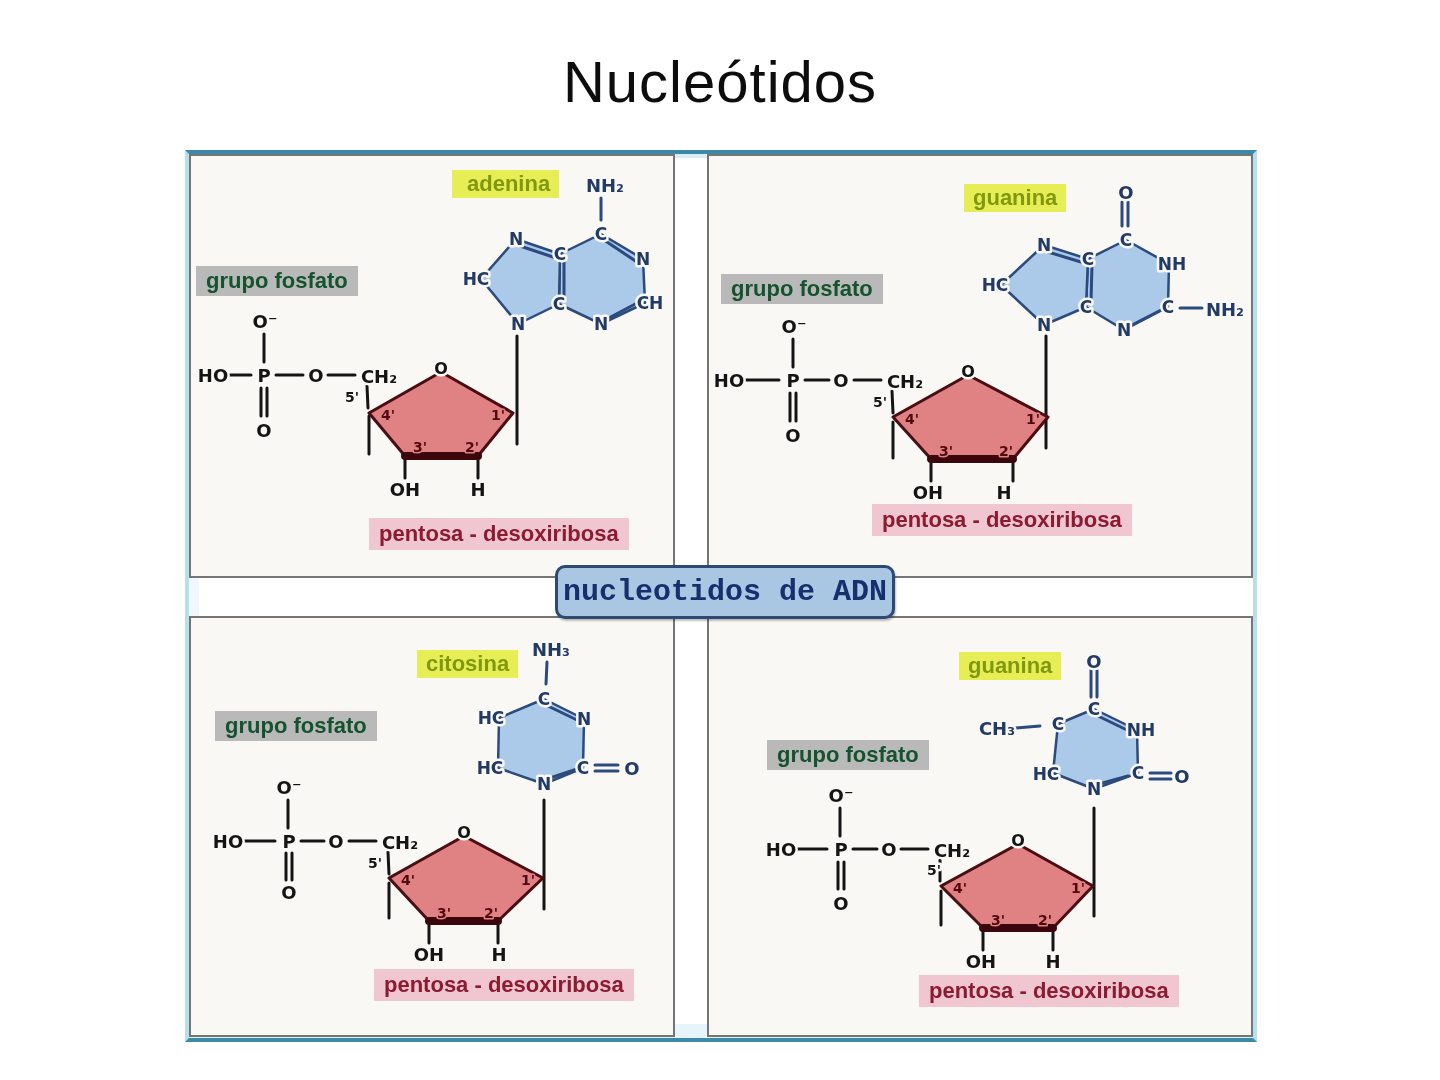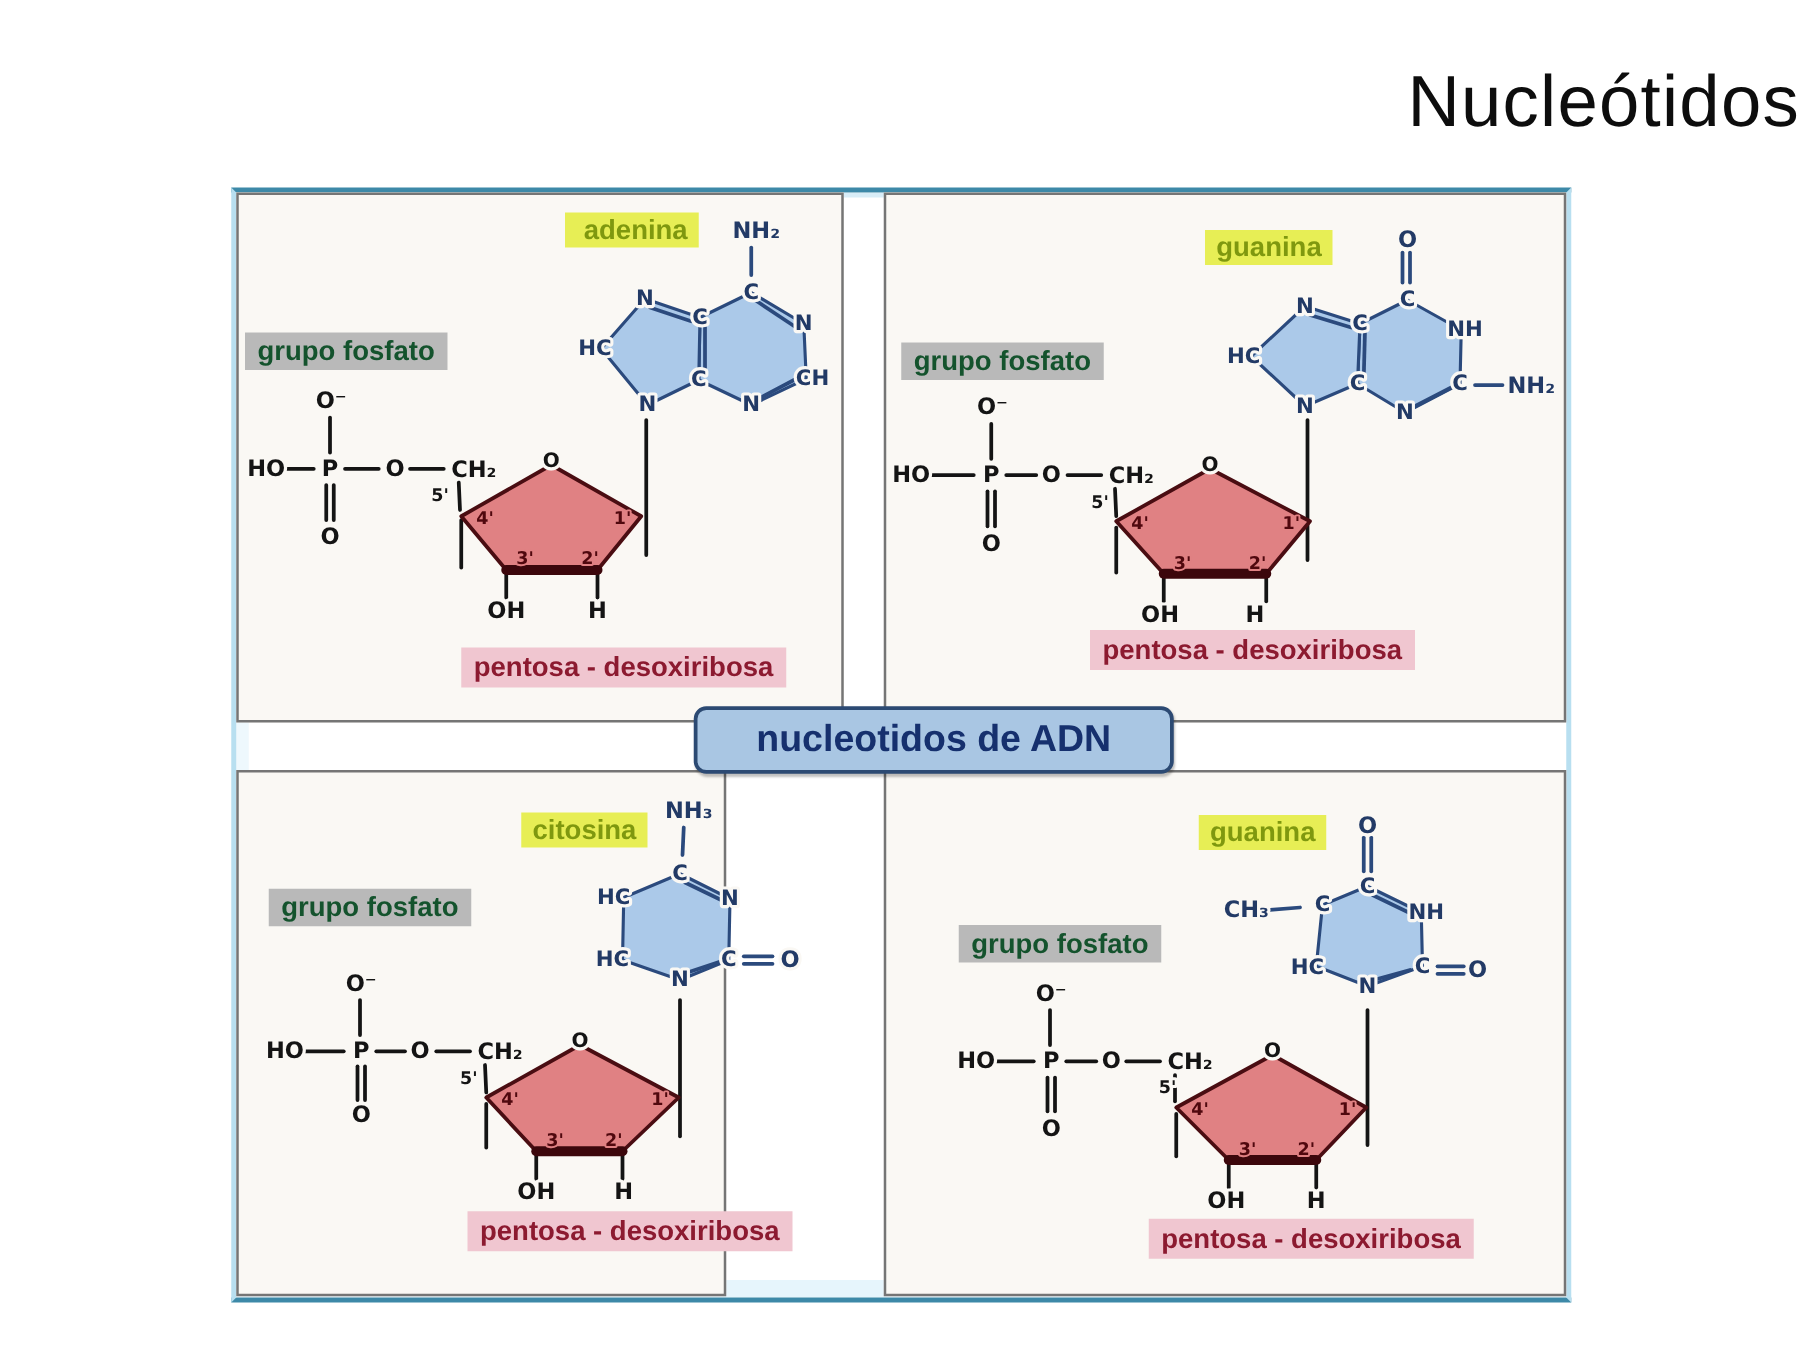--- a/index.html
+++ b/index.html
@@ -1,46 +1,46 @@
 <!DOCTYPE html>
 <html style="--frame-blue: #b8dff0; --frame-teal: #3d89a8; --panel-bg: #faf8f4; --base-chip-bg: #e7ee55; --base-chip-text: #7f980f; --gray-chip-bg: #b9b9b9; --pink-chip-bg: #f0c6d0; --pink-chip-text: #8c1a30; --sugar-fill: #e08183; --sugar-stroke: #4a0d12; --ring-fill: #abc9e9; --ring-stroke: #2b4a7d; --adn-box-bg: #a9c6e3; --adn-box-text: #16306e;"><head>
 <meta charset="utf-8">
 <style>
   html,body{margin:0;padding:0;background:#ffffff;}
   body{width:1440px;height:1080px;position:relative;overflow:hidden;
        font-family:"Liberation Sans",sans-serif;}
-  .title{position:absolute;top:48px;left:0;width:100%;text-align:right;
+  .title{position:absolute;top:48px;left:0;width:100%;text-align:center;
          font-size:58px;color:#0d0d0d;letter-spacing:1px;}
   .diagram{position:absolute;left:185px;top:150px;width:1072px;height:892px;
          box-sizing:border-box;background:#ffffff;
          border-top:4px solid var(--frame-teal,#3d89a8);
          border-bottom:4px solid var(--frame-teal,#3d89a8);
          border-left:4px solid var(--frame-blue,#b8dff0);
          border-right:4px solid var(--frame-blue,#b8dff0);
          box-shadow:inset 0 -14px 0 #e6f5fc, inset 0 4px 0 #d8edf7,
                     inset 10px 0 0 #eef8fd;}
   .panel{position:absolute;background:var(--panel-bg,#faf8f4);
          border:2px solid #757575;box-sizing:border-box;}
   .panel-tl{left:0px;top:0px;width:486px;height:424px;}
   .panel-tr{left:518px;top:0px;width:546px;height:424px;}
-  .panel-bl{left:0px;top:462px;width:392px;height:421px;}
+  .panel-bl{left:0px;top:462px;width:486px;height:421px;}
   .panel-br{left:518px;top:462px;width:546px;height:421px;}
   .panel svg{position:absolute;left:0;top:0;}
   .chip{position:absolute;font-weight:bold;white-space:nowrap;line-height:1.2;}
   .base-chip{background:var(--base-chip-bg,#e7ee55);color:var(--base-chip-text,#7f980f);
          font-size:22px;padding:1px 9px;}
   .gray-chip{background:var(--gray-chip-bg,#b9b9b9);color:#14532d;
          font-size:22px;padding:2px 10px;}
   .pink-chip{background:var(--pink-chip-bg,#f0c6d0);color:var(--pink-chip-text,#8c1a30);
          font-size:22px;padding:3px 10px;}
-  .adn-box{position:absolute;left:366px;top:411px;width:384px;height:54px;
+  .adn-box{position:absolute;left:366px;top:411px;width:340px;height:54px;
          background:var(--adn-box-bg,#a9c6e3);border:3px solid #2c4a73;border-radius:10px;
          color:var(--adn-box-text,#16306e);font-size:30px;font-weight:bold;
          display:flex;align-items:center;justify-content:center;box-sizing:border-box;
-         box-shadow:1px 2px 2px rgba(0,0,0,0.25);}
+         box-shadow:1px 2px 2px rgba(0,0,0,0.25);font-family:Liberation Mono, monospace;}
   svg text{font-family:"DejaVu Sans","Liberation Sans",sans-serif;font-weight:bold;
          text-anchor:middle;}
   .atom-blue{fill:#223a66;stroke:#faf8f4;stroke-width:5px;paint-order:stroke;stroke-linejoin:round;}
   .atom-black{fill:#141414;stroke:#faf8f4;stroke-width:5px;paint-order:stroke;stroke-linejoin:round;}
   .atom-sugar{fill:#50080e;stroke:#e08183;stroke-width:3px;paint-order:stroke;stroke-linejoin:round;}
   .ring{fill:var(--ring-fill,#abc9e9);stroke:var(--ring-stroke,#2b4a7d);stroke-width:2.5px;stroke-linejoin:round;}
   .sugar{fill:var(--sugar-fill,#e08183);stroke:var(--sugar-stroke,#4a0d12);stroke-width:3px;stroke-linejoin:round;}
   .bond-black{stroke:#141414;stroke-width:3px;stroke-linecap:round;}
   .bond-blue{stroke:#2b4a7d;stroke-width:3px;stroke-linecap:round;}
   .sugar-bottom{stroke:#3c070c;stroke-width:8px;stroke-linecap:round;}

